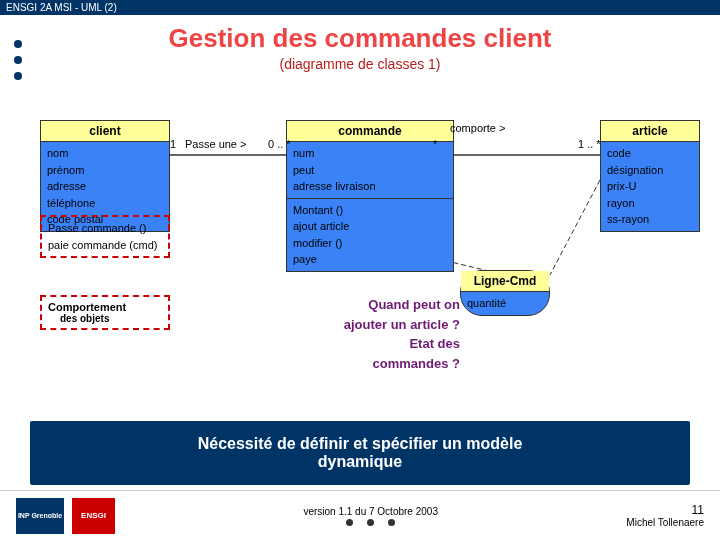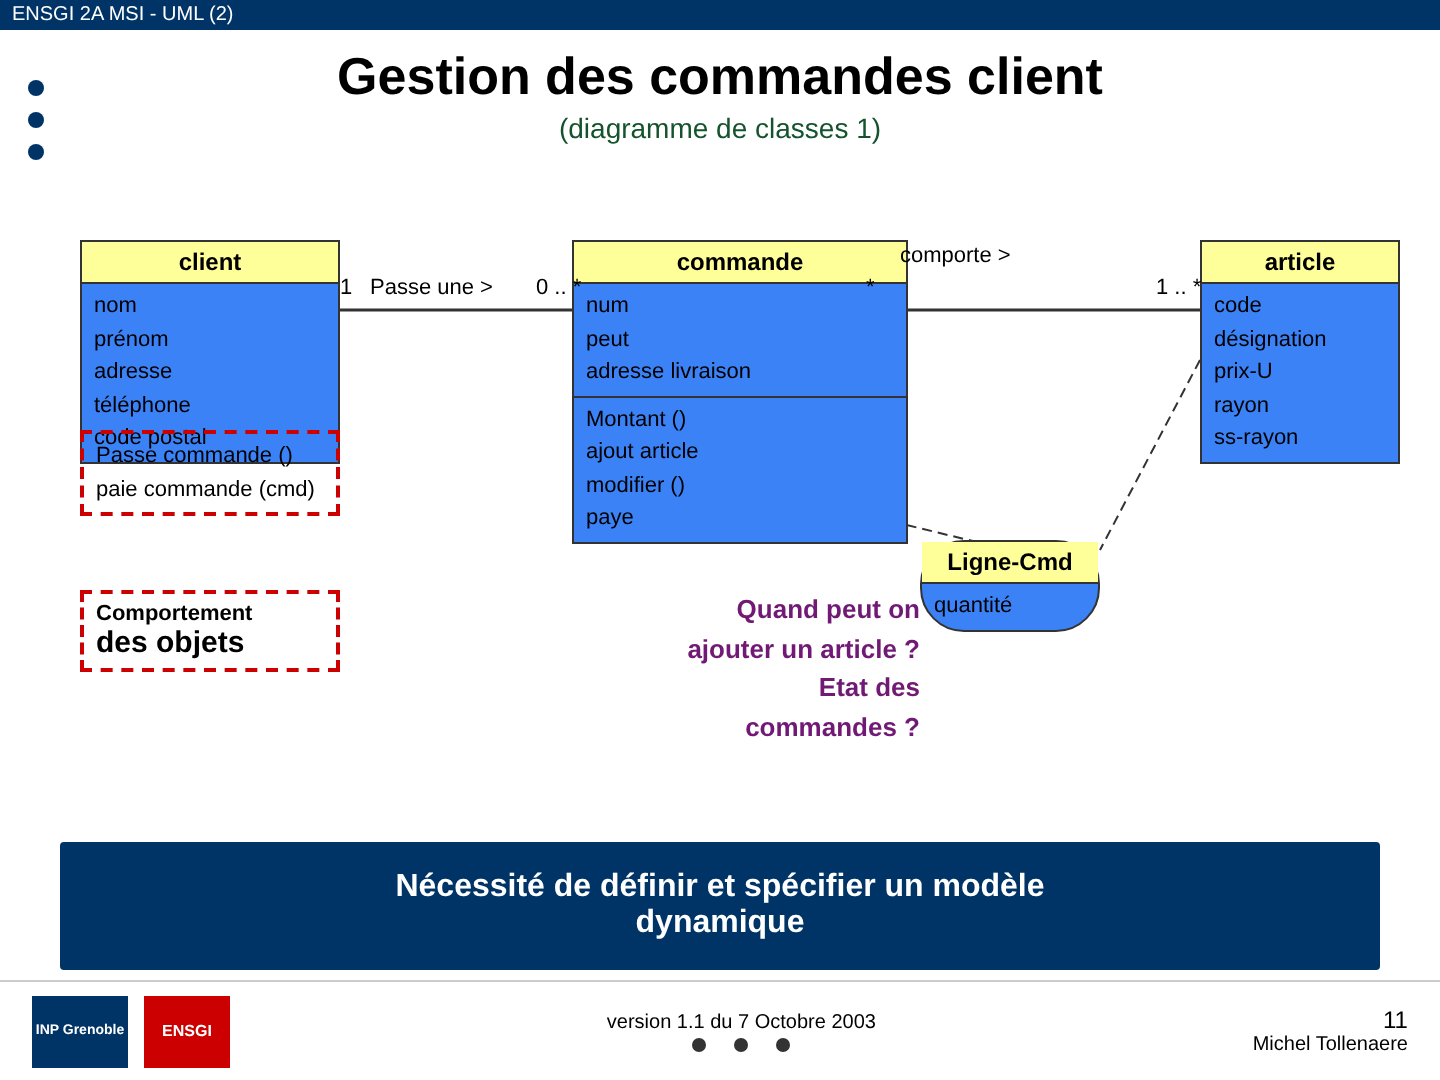--- a/index.html
+++ b/index.html
@@ -24,25 +24,25 @@
     }
 
     
     #title-area {
       text-align: center;
       padding: 8px 0 2px 0;
     }
     #main-title {
       font-size: 26px;
       font-weight: bold;
-      color: #000000;
+      color: #ef4444;
     }
     #subtitle {
       font-size: 14px;
-      color: #14532d;
+      color: #b91c1c;
       margin-top: 2px;
     }
 
     
     #bullet-list {
       position: absolute;
       top: 40px;
       left: 14px;
       display: flex;
       flex-direction: column;
@@ -344,21 +344,21 @@
   <div class="assoc-label" style="left:140px; top:38px;">1</div>
   <div class="assoc-label" style="left:155px; top:38px;">Passe une &gt;</div>
   <div class="assoc-label" style="left:238px; top:38px;">0 .. *</div>
 
   <div class="assoc-label" style="left:403px; top:38px;">*</div>
   <div class="assoc-label" style="left:420px; top:22px;">comporte &gt;</div>
   <div class="assoc-label" style="left:548px; top:38px;">1 .. *</div>
 
   <div id="comportement-box">
     <div style="font-weight:bold; font-size:11px;">Comportement</div>
-    <div style="font-weight:bold; font-size:15px;">des objets</div>
+    <div style="font-weight:bold; font-size:10px;margin-left:12px;">des objets</div>
   </div>
 
   <div id="red-text-area">
     <div>Quand peut on</div>
     <div>ajouter un article ?</div>
     <div>Etat des</div>
     <div>commandes ?</div>
   </div>
 
 </div>

